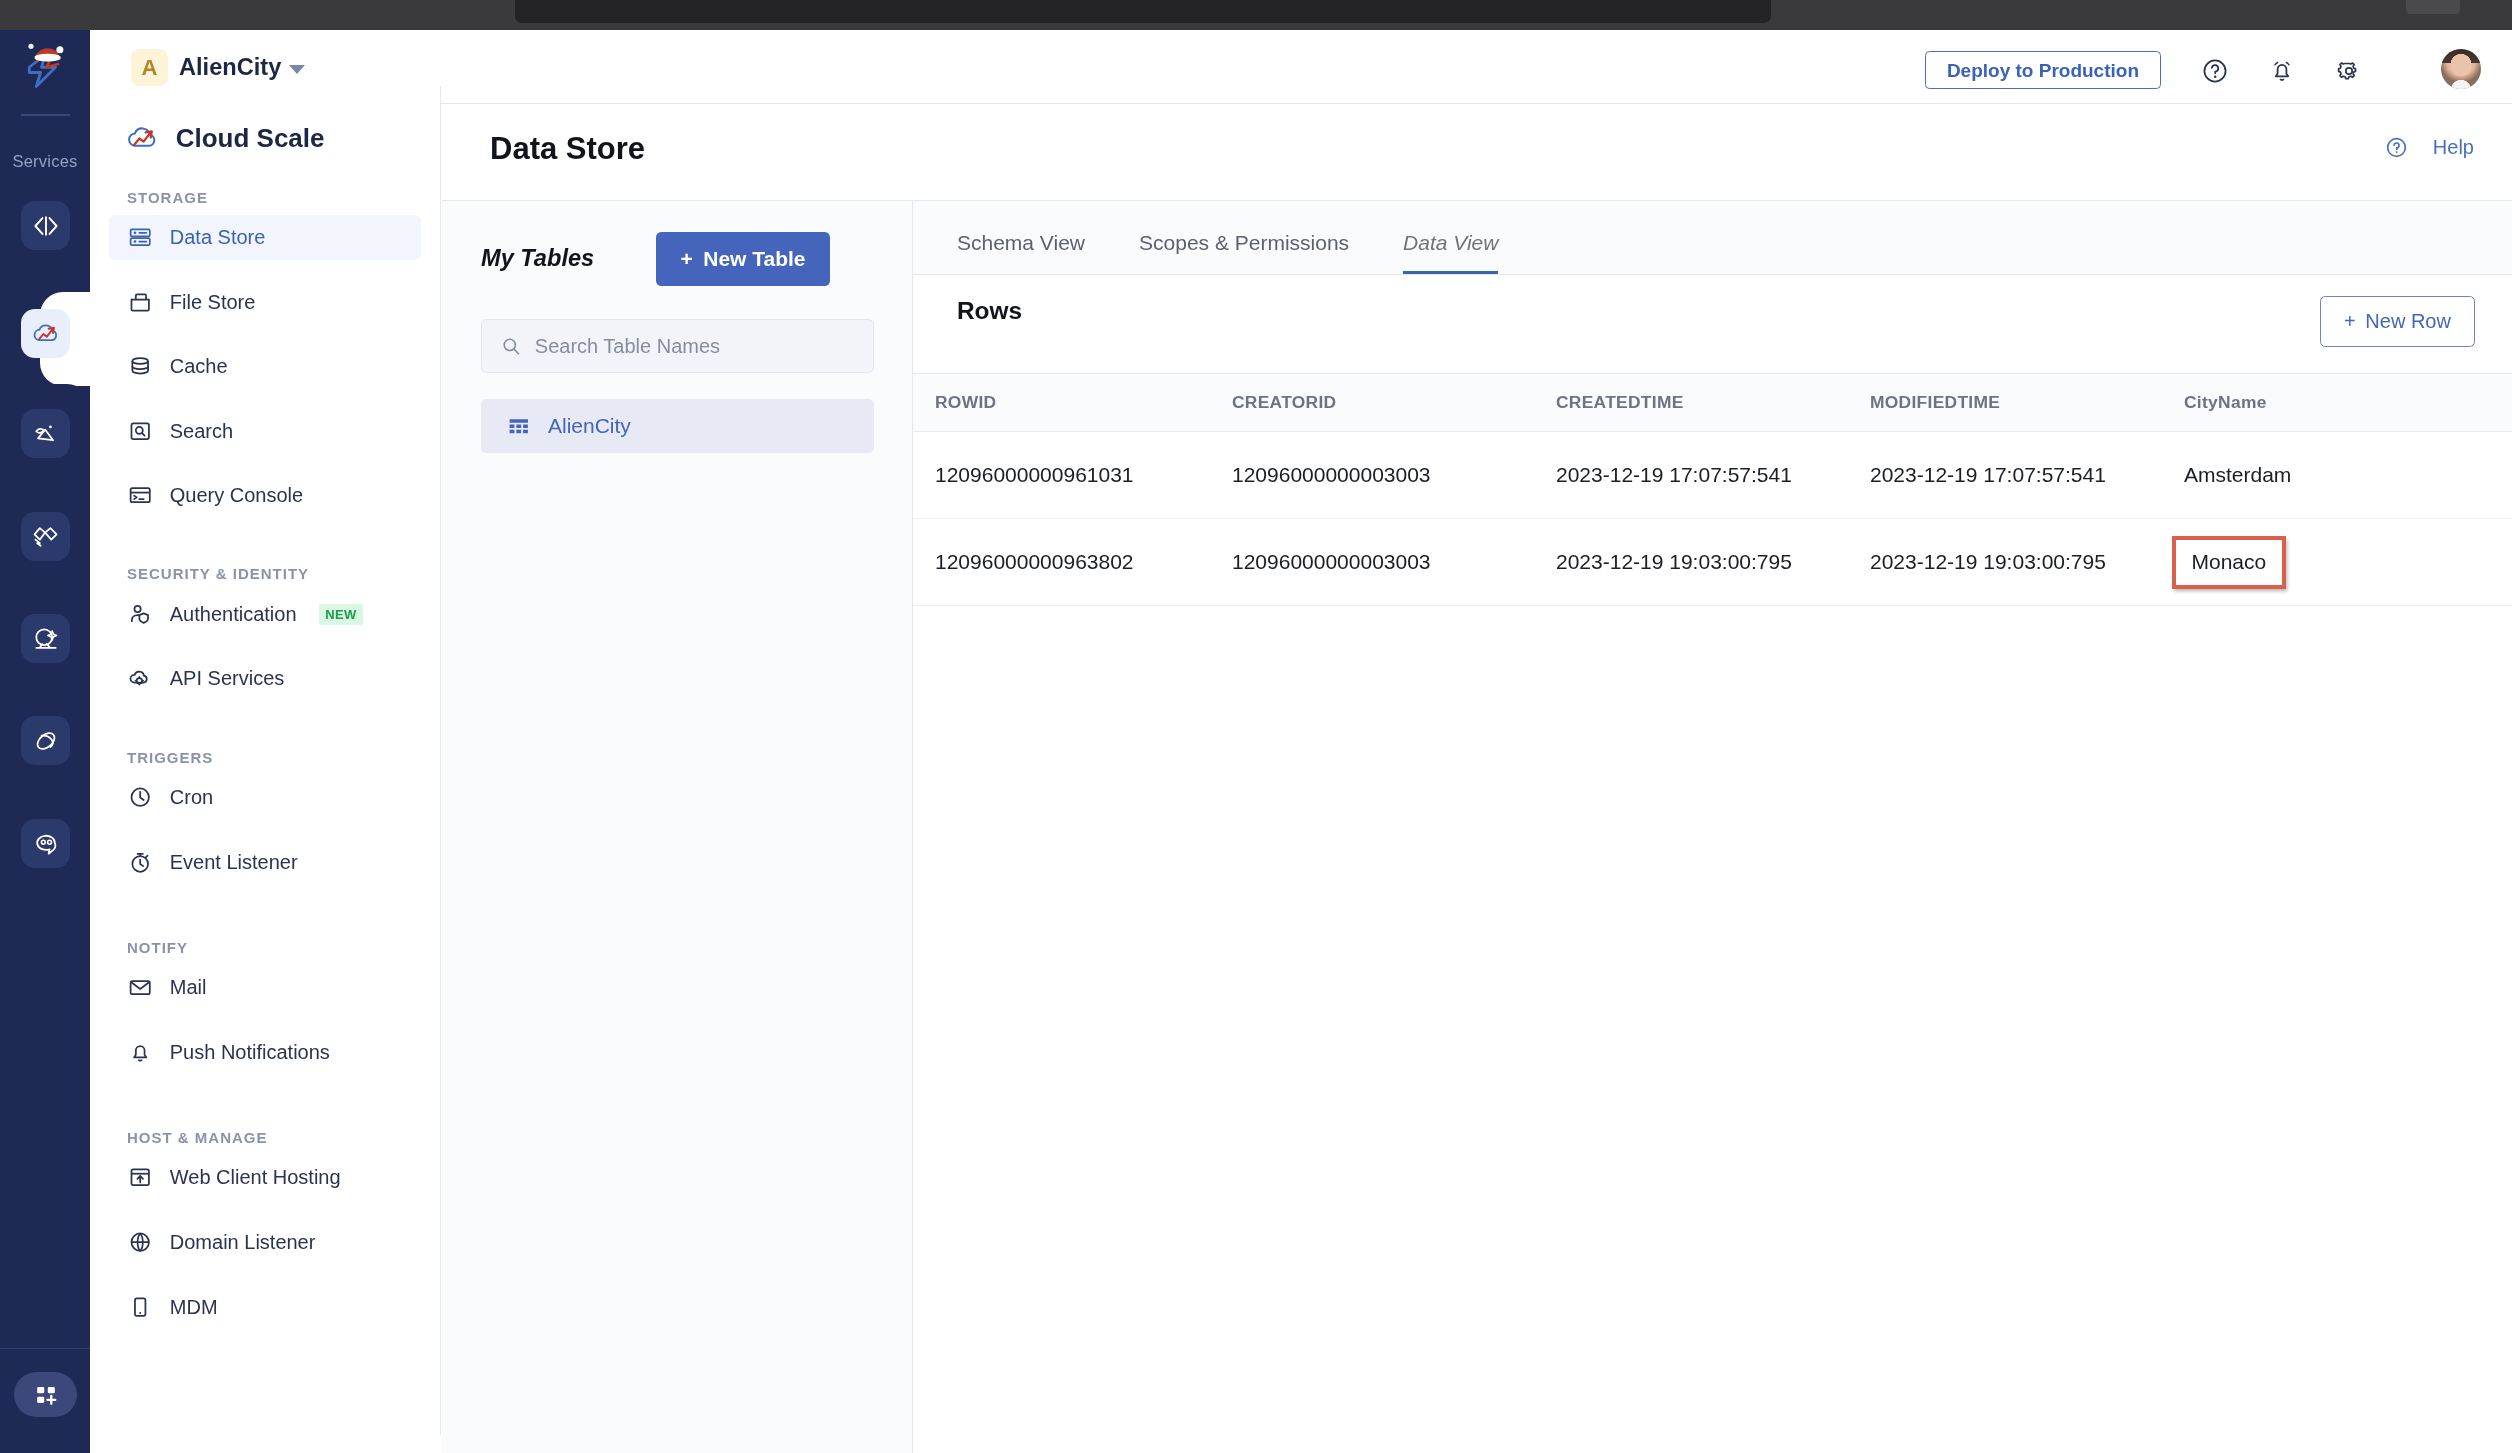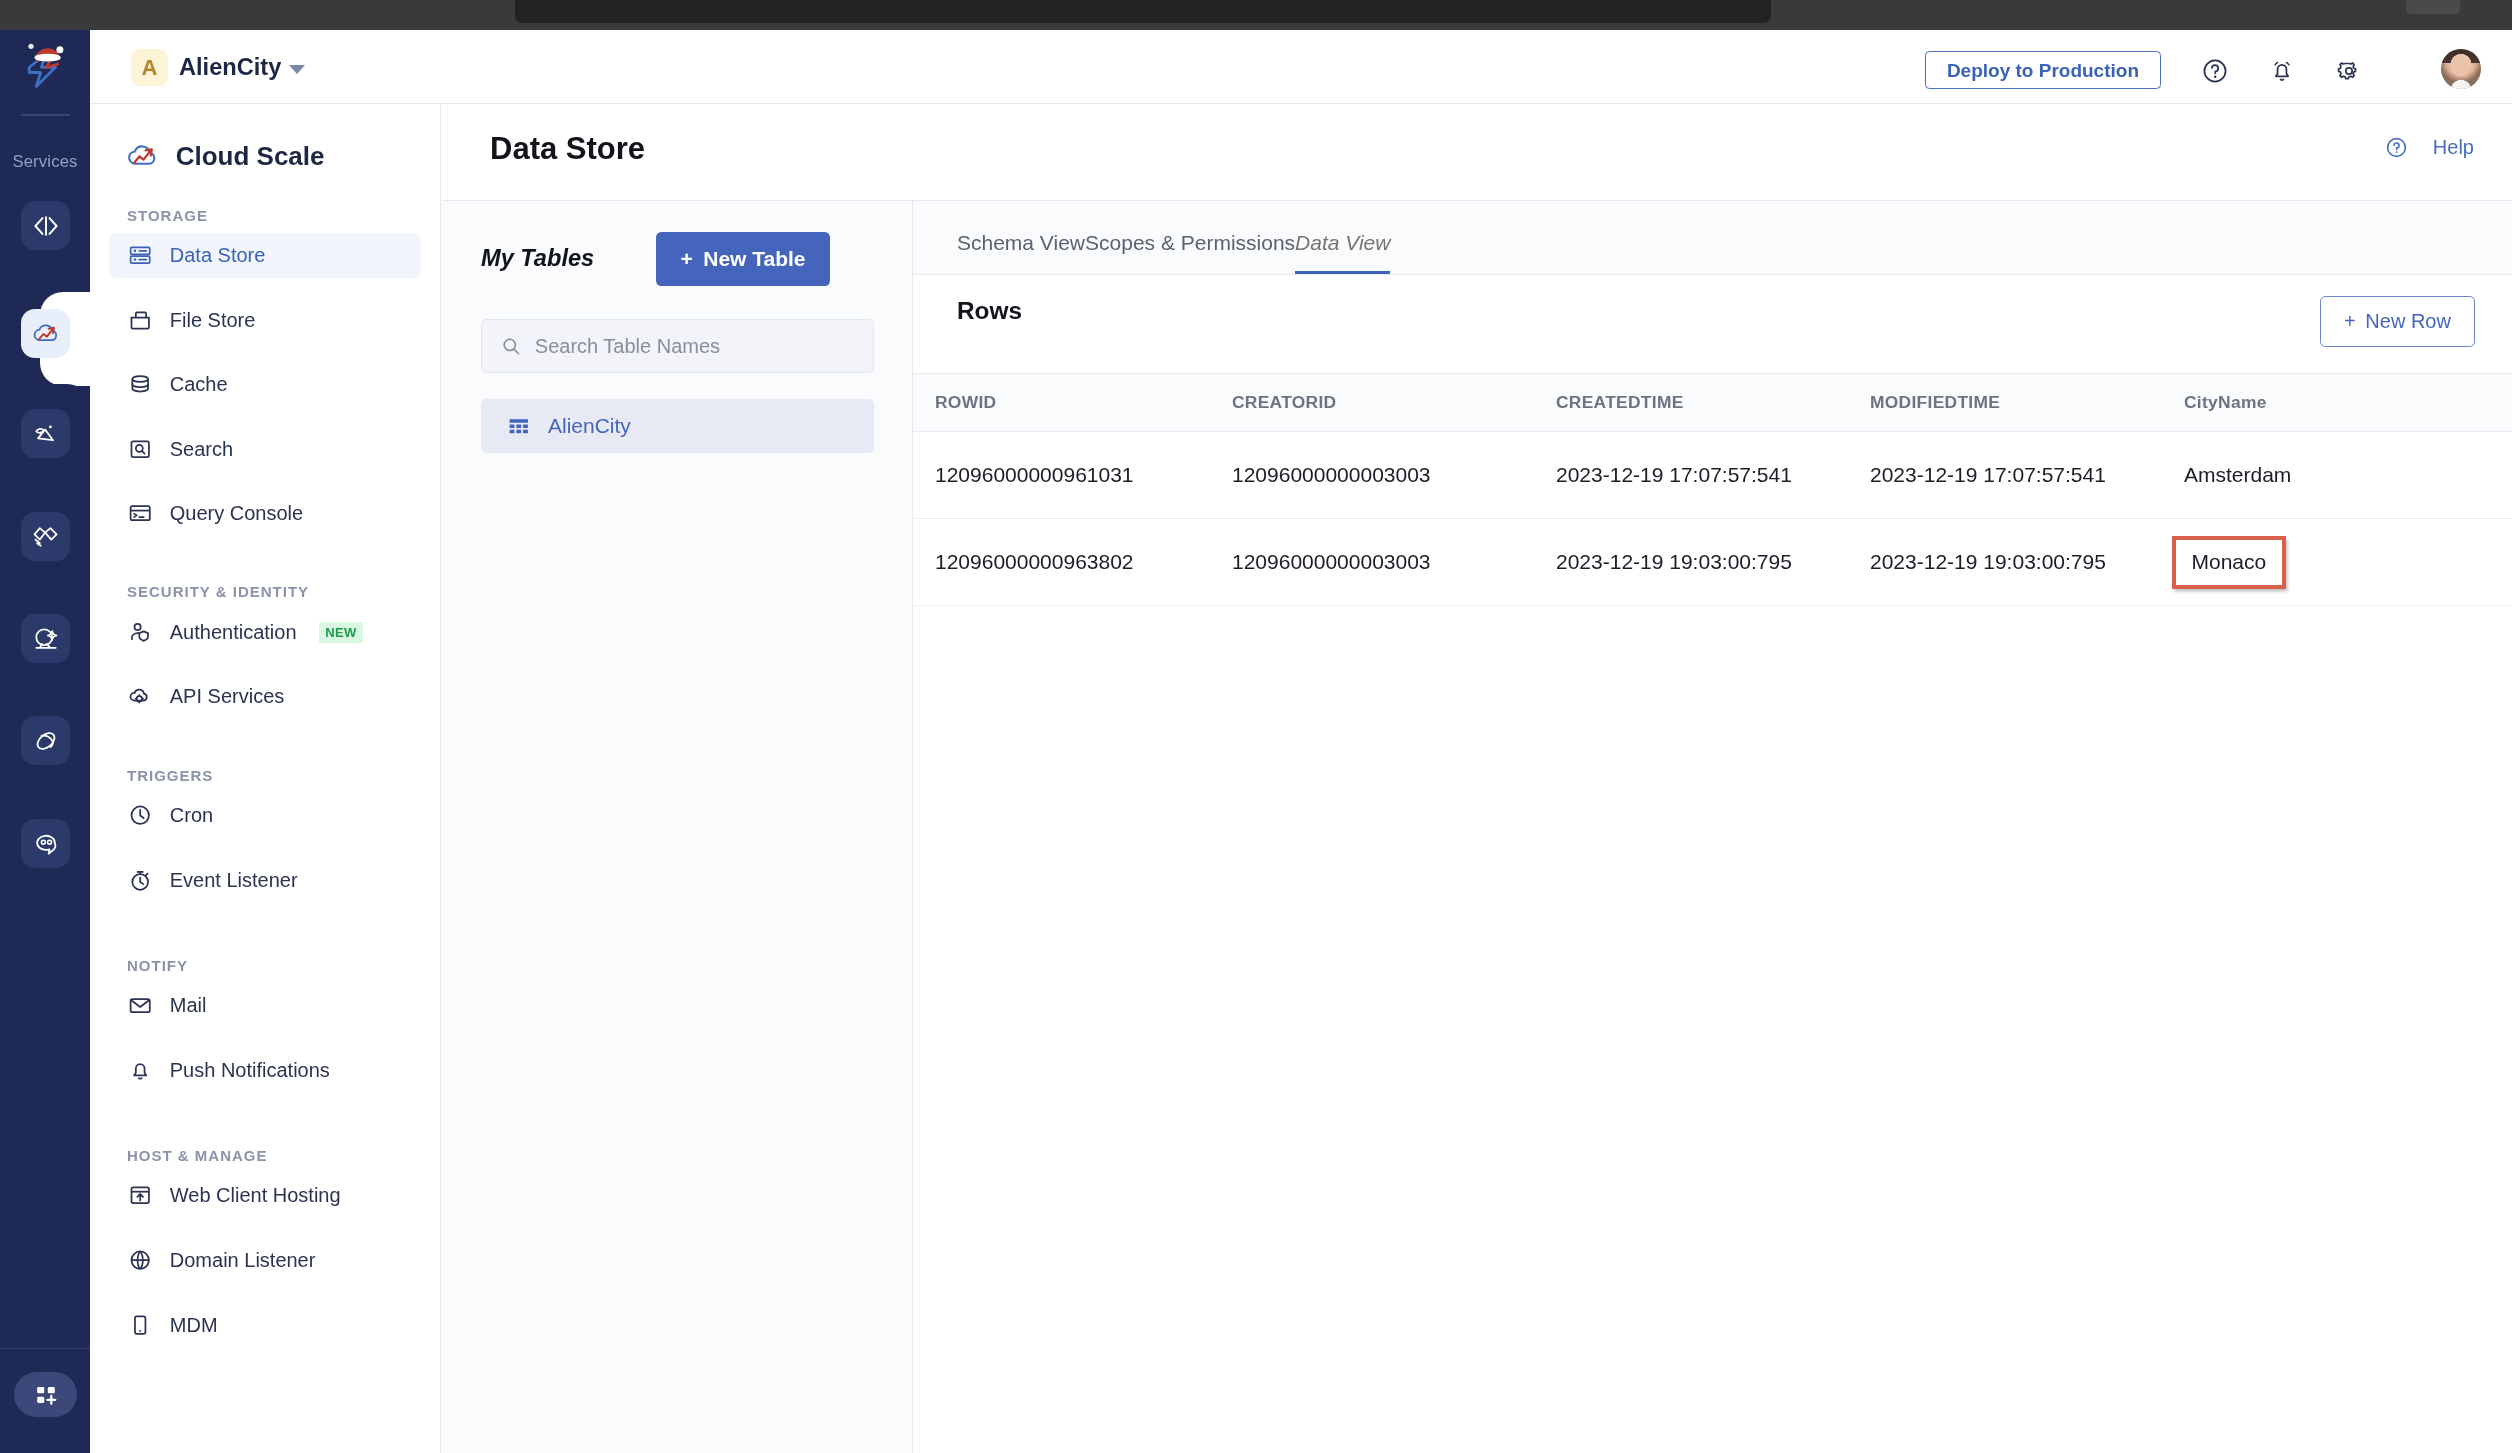--- a/index.html
+++ b/index.html
@@ -148,21 +148,21 @@
   .avatar .hair {
     position: absolute; inset: 0;
     background:
       radial-gradient(ellipse 60% 55% at 50% 100%, #f6f4f3 0%, #f6f4f3 40%, transparent 42%),
       radial-gradient(ellipse 42% 44% at 50% 40%, #e9c4aa 0%, #e9c4aa 62%, transparent 64%),
       linear-gradient(180deg, #3a2c26 0%, #4a3630 34%, transparent 35%);
   }
 
   
   .sidenav {
-    position: absolute; top: 74px; left: 0;
+    position: absolute; top: 56px; left: 0;
     width: 351px; height: 1349px;
     background: #ffffff;
     border-right: 0.9px solid #e6e8ee;
     padding-left: 32px;
   }
   .cs-header {
     position: absolute; top: 35px; left: 35px;
     display: flex; align-items: center; gap: 15.7px;
   }
   .cs-header .cs-title {
@@ -249,21 +249,21 @@
     position: absolute; top: 170px; left: 823px;
     width: 1599px; height: 1254px;
     background: #ffffff;
     border-top: 0.9px solid #e6e8ee;
   }
   .tabs {
     position: absolute; top: 0; left: 0;
     width: 1599px; height: 74px;
     background: #fafbfd;
     border-bottom: 0.9px solid #e6e8ee;
-    display: flex; align-items: flex-end; padding-left: 44px; 
+    display: flex; align-items: flex-end; padding-left: 44px; gap: 54px;
   }
   .tab {
     font-size: 21px; color: #5b6170;
     padding-bottom: 15.7px; cursor: pointer;
     border-bottom: 3.5px solid transparent;
   }
   .tab.active { color: #737373; border-bottom-color: #3a62b8; font-style: italic; }
 
   .rows-bar {
     position: absolute; top: 74px; left: 0;

